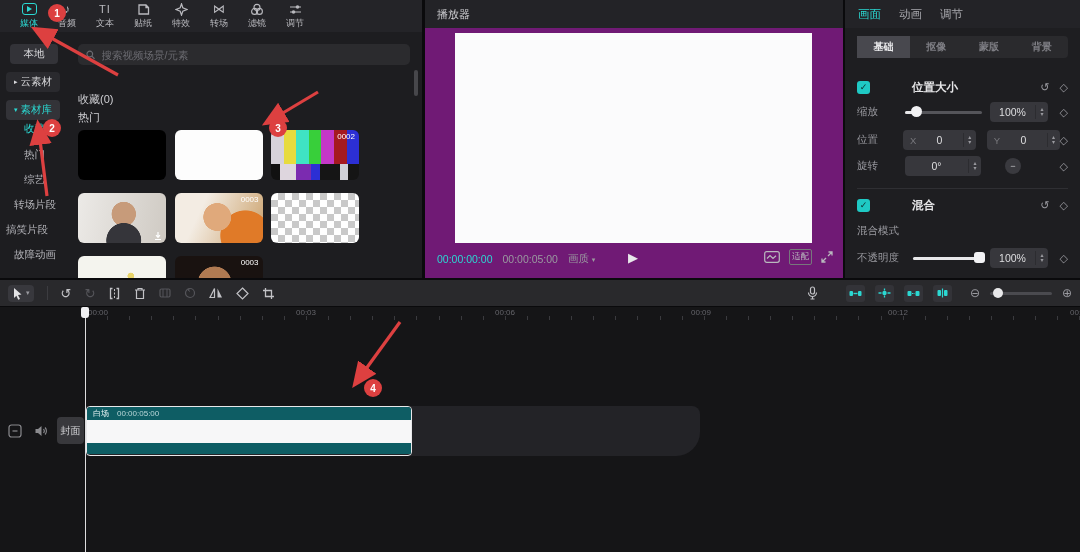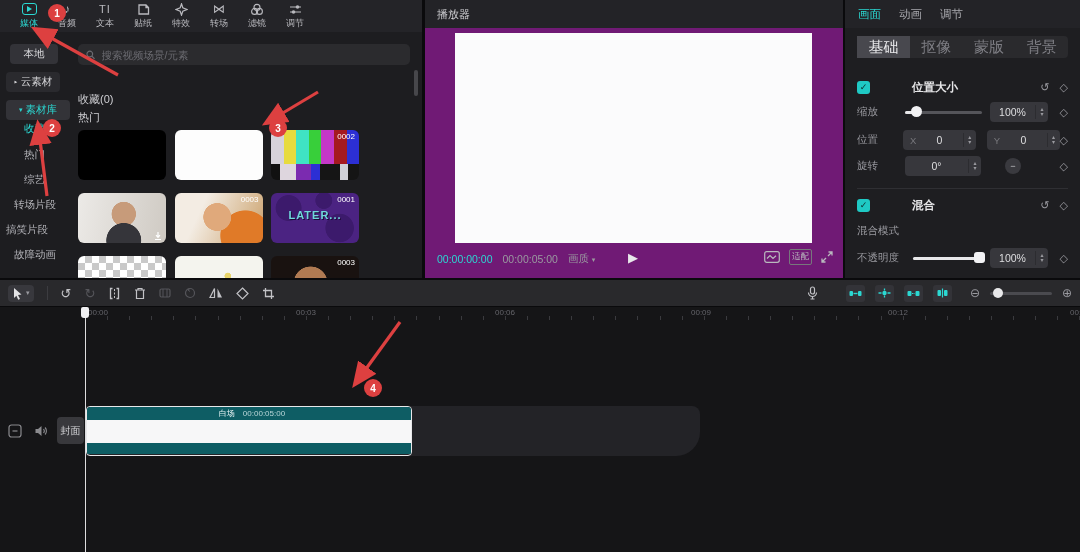--- a/index.html
+++ b/index.html
@@ -76,21 +76,21 @@
   #quality-btn { color:#9a9aa0; font-size:10.5px; cursor:pointer; }
   #play-button { position:absolute; left:203px; top:250px; color:#e8e8ea; font-size:13px; cursor:pointer; }
   #player-right { position:absolute; right:10px; top:249px; display:flex; align-items:center; gap:9px; }
   #fit-button { border:1px solid #77777c; border-radius:2px; color:#b9b9be; font-size:8.5px; padding:1px 2px; cursor:pointer; }
 
   
   #insp-header { left:0; top:0; width:235px; height:28px; background:#232327; display:flex; align-items:center; gap:18px; padding-left:13px; }
   .insp-tab { font-size:11.5px; color:#a9a9ae; cursor:pointer; }
   .insp-tab.active { color:#2bd8d2; }
   #subtabs { left:12px; top:36px; width:211px; height:22px; background:#2a2a2d; border-radius:4px; display:flex; }
-  .subtab { flex:1; display:flex; align-items:center; justify-content:center; font-size:15px; color:#7e7e84; border-radius:0; cursor:pointer; }
+  .subtab { flex:1; display:flex; align-items:center; justify-content:center; font-size:10px; color:#7e7e84; border-radius:0; cursor:pointer;font-weight:bold; }
   .subtab.active { background:#48484e; color:#eaeaec; }
   .sec-row { position:absolute; left:12px; width:211px; height:18px; display:flex; align-items:center; }
   .chk { width:13px; height:13px; border-radius:3px; background:#1fc9c4; color:#0c2a2a; font-size:9px; display:flex; align-items:center; justify-content:center; margin-right:6px; cursor:pointer; }
   .sec-title { color:#e6e6e8; font-size:11.5px; font-weight:bold; flex:1;margin-left:36px; }
   .mini-ic { color:#9a9aa0; font-size:11px; margin-left:10px; cursor:pointer; }
   .ctl-row { position:absolute; left:12px; width:211px; height:20px; display:flex; align-items:center; }
   .ctl-label { width:48px; color:#9a9aa0; font-size:10.5px; }
   .slider { position:relative; height:3px; background:#55555a; border-radius:2px; flex:1; margin-right:8px; }
   .slider .fill { position:absolute; left:0; top:0; bottom:0; background:#e8e8ea; border-radius:2px; }
   .slider .knob { position:absolute; top:-4.5px; width:11px; height:11px; border-radius:50%; background:#f2f2f4; cursor:pointer; }
@@ -113,21 +113,21 @@
   #tb-zoom-slider { position:relative; width:62px; height:3px; background:#4a4a4f; border-radius:2px; }
   #tb-zoom-slider .knob { position:absolute; left:3px; top:-4px; width:10px; height:10px; border-radius:50%; background:#e8e8ea; cursor:pointer; }
   .zoom-glyph { color:#9a9aa0; font-size:12px; cursor:pointer; }
 
   
   #ruler-ticks { position:absolute; left:85px; top:9px; width:995px; height:4px;
     background:repeating-linear-gradient(to right,#3a3a3e 0 1px,transparent 1px 22.1px); }
   .ruler-label { position:absolute; top:1px; font-size:8px; color:#64646a; }
   #track-lane { position:absolute; left:86px; top:99px; width:614px; height:50px; background:#232327; border-radius:0 8px 24px 0; }
   #clip { position:absolute; left:86px; top:99px; width:326px; height:50px; border:1.5px solid #e8e8ea; border-radius:4px; overflow:hidden; cursor:pointer; }
-  #clip .head { height:13px; background:#0e5d64; display:flex; align-items:center; gap:8px; padding-left:6px;justify-content:center; }
+  #clip .head { height:13px; background:#0e5d64; display:flex; align-items:center; gap:8px; padding-left:6px; }
   #clip .head .cname { color:#e8f4f5; font-size:8px; }
   #clip .head .cdur { color:#b9d6d8; font-size:8px; }
   #clip .body { height:23px; background:#f7f7f8; }
   #clip .foot { height:11px; background:#0e5d64; }
   #playhead-line { position:absolute; left:85px; top:0; width:1px; height:245px; background:#dcdcde; z-index:5; }
   #playhead-head { position:absolute; left:81px; top:0; width:8px; height:11px; background:#f0f0f2; border-radius:2px 2px 3px 3px; z-index:6; cursor:grab; }
   #track-opt-icon { position:absolute; left:8px; top:117px; }
   #track-mute-icon { position:absolute; left:34px; top:117px; }
   #cover-button { position:absolute; left:57px; top:110px; width:27px; height:27px; background:#38383c; border-radius:4px; color:#d5d5d8; font-size:10px; display:flex; align-items:center; justify-content:center; cursor:pointer; }
 
@@ -194,25 +194,25 @@
           </svg>
       </span>
       <span class="lb">调节</span>
     </div>
   </div>
 
   <div id="media-sidebar" class="abs">
     <div class="sb-btn" style="left:10px;top:12px;width:48px;height:20px;">
       <span>本地</span>
     </div>
-    <div class="sb-btn" style="left:6px;top:40px;width:54px;height:20px;background:#2a2a2e;font-family:Liberation Mono, monospace;">
+    <div class="sb-btn" style="left:6px;top:40px;width:54px;height:20px;background:#2a2a2e;">
       <span class="caret">▸</span>
       <span>云素材</span>
     </div>
-    <div class="sb-btn" style="left:6px;top:68px;width:64px;height:20px;">
+    <div class="sb-btn" style="left:6px;top:68px;width:54px;height:20px;">
       <span class="caret teal">▾</span>
       <span class="teal">素材库</span>
     </div>
     <div class="sb-plain teal" style="top:90px;">收藏</div>
     <div class="sb-plain" style="top:116px;">热门</div>
     <div class="sb-plain" style="top:141px;">综艺</div>
     <div class="sb-plain" style="top:166px;left:14px;">转场片段</div>
     <div class="sb-plain" style="top:191px;left:6px;">搞笑片段</div>
     <div class="sb-plain" style="top:216px;left:14px;">故障动画</div>
   </div>
@@ -235,24 +235,20 @@
     <div class="thumb t-bars">
       <span class="tlabel">0002</span>
     </div>
     <div class="thumb t-man">
       <svg class="dl-badge" viewBox="0 0 10 10">
           <path d="M5 1 v5 M3 4.2 L5 6.4 L7 4.2 M2 8.5 h6" stroke="#fff" stroke-width="1.2" fill="none"></path>
         </svg>
     </div>
     <div class="thumb t-woman">
       <span class="tlabel">0003</span>
-    </div>
-    <div class="thumb t-later">
-      <span class="tlabel">0001</span>
-      <span class="later-txt">LATER...</span>
     </div>
     <div class="thumb t-checker"></div>
     <div class="thumb t-sketch"></div>
     <div class="thumb t-face">
       <span class="tlabel">0003</span>
     </div>
   </div>
 </div>
 
 <div id="panel-player" class="abs">

